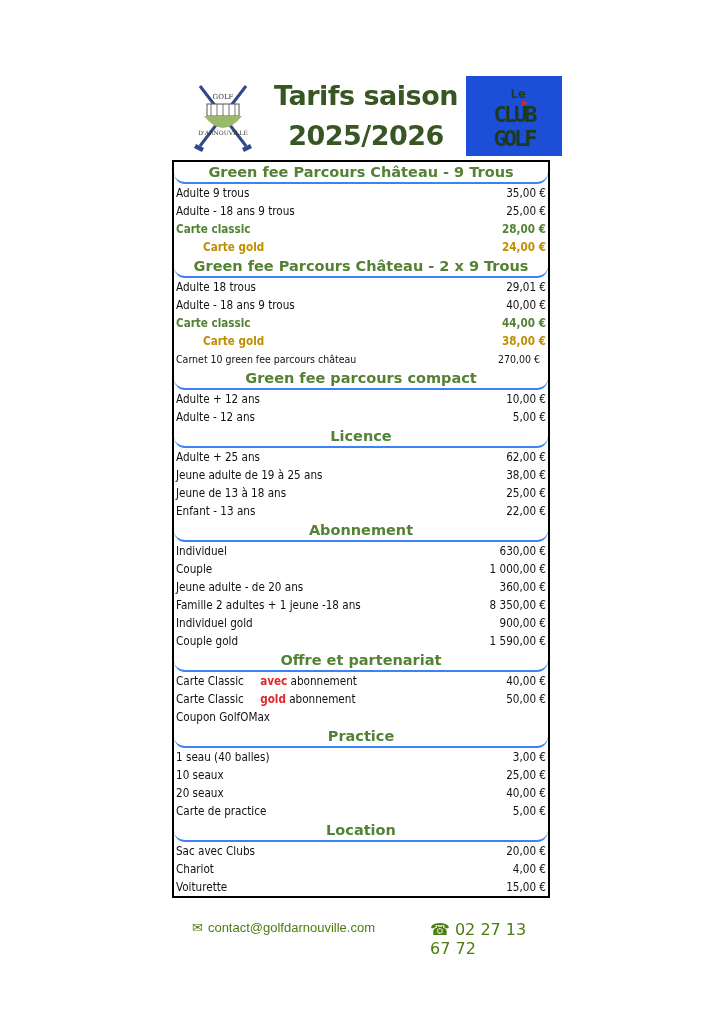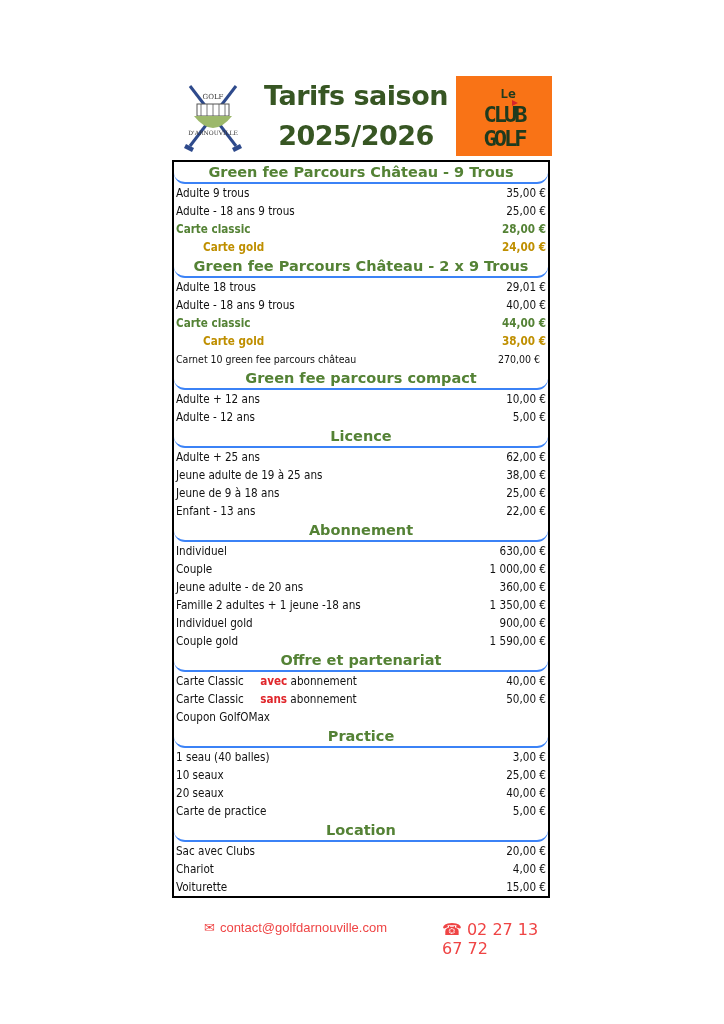--- a/index.html
+++ b/index.html
@@ -1,33 +1,33 @@
 <!DOCTYPE html>
 <html><head>
 <meta charset="utf-8">
 <style>
   html, body { margin:0; padding:0; background:#ffffff; }
   body { width:724px; height:1024px; position:relative; font-family:"DejaVu Sans", sans-serif; overflow:hidden; }
-  .header { position:absolute; left:174px; top:74px; width:380px; height:84px; }
+  .header { position:absolute; left:184px; top:74px; width:380px; height:84px; }
   .logo-left { position:absolute; left:8px; top:8px; width:62px; height:72px; }
-  .logo-right { position:absolute; left:282px; top:2px; width:96px; height:80px; background:#f97316; }
+  .logo-right { position:absolute; left:282px; top:2px; width:96px; height:80px; background:#1d4ed8; }
   .title { position:absolute; left:82px; top:2px; width:200px; text-align:center; font-family:"DejaVu Sans", sans-serif; font-weight:bold; color:#375623; font-size:27px; line-height:40px; letter-spacing:-0.5px; }
   .title div { white-space:nowrap; }
   .table { position:absolute; left:172px; top:160px; width:378px; border:2px solid #000; box-sizing:border-box; }
   .section-header { height:20px; line-height:20px; text-align:center; font-weight:bold; color:#548235; font-size:14.5px; border-top:2px solid #000; border-bottom:2px solid #3b82f6; white-space:nowrap;border-radius:11px; }
   .section:first-child .section-header { border-top:none; }
   .section + .section .section-header { border-top:none; }
   .row { height:18px; line-height:18px; display:flex; justify-content:space-between; font-size:11.6px; color:#111; padding:0 2px 0 2px; white-space:nowrap; font-family:"DejaVu Sans Condensed","DejaVu Sans", sans-serif;align-items:center; }
   .row .label { font-stretch:condensed; }
   .row.classic { color:#548235; font-weight:bold; }
   .row.gold { color:#BF8F00; font-weight:bold;padding-left:29px; }
   .row.small { font-size:10.5px; }
   .row.small .price { padding-right:6px; }
   .kw-red { color:#E0262B; font-weight:bold;margin-left:13px; }
-  .footer { position:absolute; top:918px; left:176px; width:378px; height:20px; font-family:"Liberation Sans", sans-serif; font-size:13px; color:#ef4444; }
+  .footer { position:absolute; top:918px; left:164px; width:378px; height:20px; font-family:"Liberation Sans", sans-serif; font-size:13px; color:#4d7c0f; }
   .footer .email { position:absolute; left:28px; top:2px; }
   .footer .phone { position:absolute; left:266px; top:2px; font-family:"DejaVu Sans", sans-serif; font-size:16px; }
   .icon { display:inline-block; margin-right:5px; }
 </style>
 </head>
 <body>
 
 <div class="header">
   <div class="logo-left">
     <svg width="62" height="72" viewBox="0 0 62 72">
@@ -118,21 +118,21 @@
       <div class="section-header">Licence</div>
       <div class="row">
         <span class="label">Adulte + 25 ans</span>
         <span class="price">62,00 €</span>
       </div>
       <div class="row">
         <span class="label">Jeune adulte de 19 à 25 ans</span>
         <span class="price">38,00 €</span>
       </div>
       <div class="row">
-        <span class="label">Jeune de 9 à 18 ans</span>
+        <span class="label">Jeune de 13 à 18 ans</span>
         <span class="price">25,00 €</span>
       </div>
       <div class="row">
         <span class="label">Enfant - 13 ans</span>
         <span class="price">22,00 €</span>
       </div>
     </div>
     <div class="section">
       <div class="section-header">Abonnement</div>
       <div class="row">
@@ -142,39 +142,39 @@
       <div class="row">
         <span class="label">Couple</span>
         <span class="price">1 000,00 €</span>
       </div>
       <div class="row">
         <span class="label">Jeune adulte - de 20 ans</span>
         <span class="price">360,00 €</span>
       </div>
       <div class="row">
         <span class="label">Famille 2 adultes + 1 jeune -18 ans</span>
-        <span class="price">1 350,00 €</span>
+        <span class="price">8 350,00 €</span>
       </div>
       <div class="row">
         <span class="label">Individuel gold</span>
         <span class="price">900,00 €</span>
       </div>
       <div class="row">
         <span class="label">Couple gold</span>
         <span class="price">1 590,00 €</span>
       </div>
     </div>
     <div class="section">
       <div class="section-header">Offre et partenariat</div>
       <div class="row">
         <span class="label" style="white-space: pre;"><span>Carte Classic </span><span class="kw-red">avec</span><span> abonnement</span></span>
         <span class="price">40,00 €</span>
       </div>
       <div class="row">
-        <span class="label" style="white-space: pre;"><span>Carte Classic </span><span class="kw-red">sans</span><span> abonnement</span></span>
+        <span class="label" style="white-space: pre;"><span>Carte Classic </span><span class="kw-red">gold</span><span> abonnement</span></span>
         <span class="price">50,00 €</span>
       </div>
       <div class="row">
         <span class="label">Coupon GolfOMax</span>
         <span class="price"></span>
       </div>
     </div>
     <div class="section">
       <div class="section-header">Practice</div>
       <div class="row">

